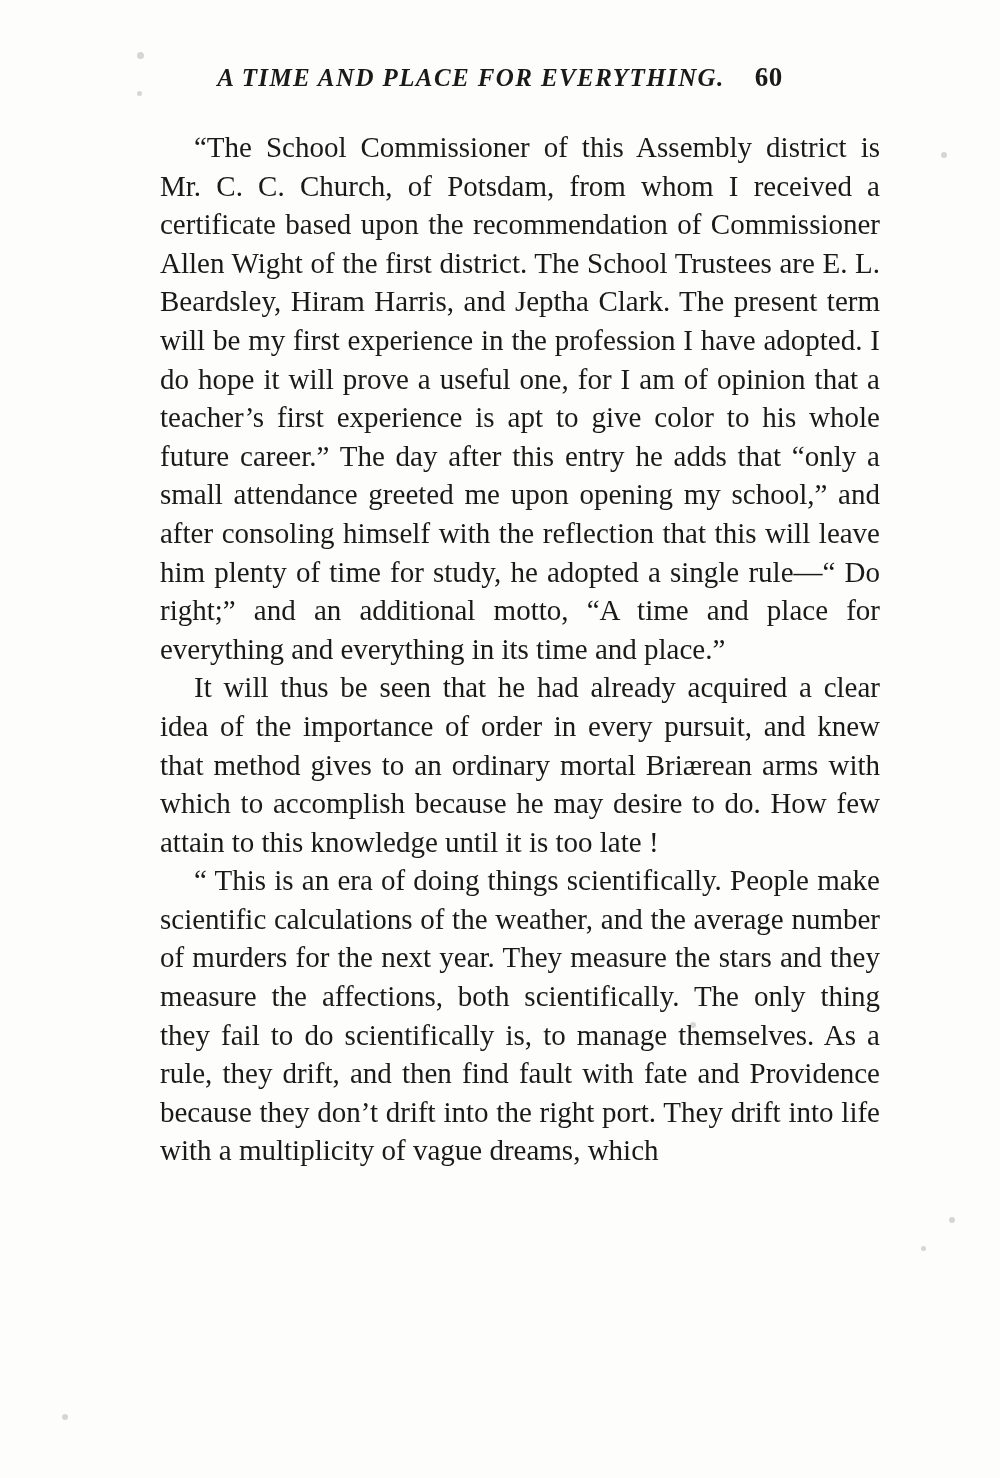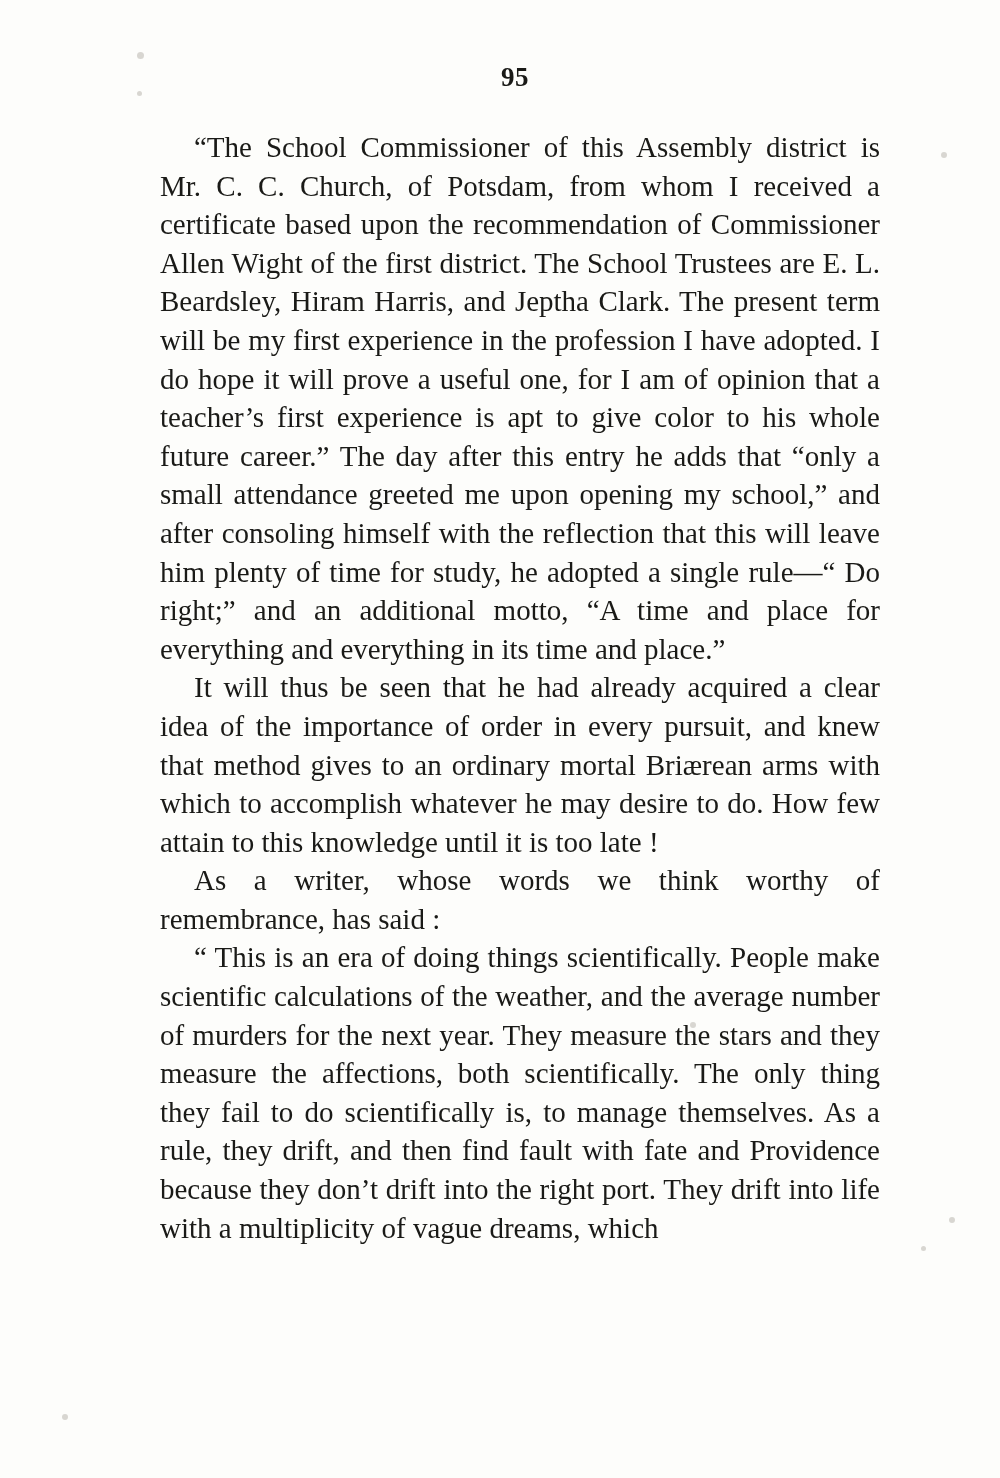--- a/index.html
+++ b/index.html
@@ -74,23 +74,23 @@
 
   <div class="speck" style="left:137px;top:52px;width:7px;height:7px;"></div>
   <div class="speck" style="left:941px;top:152px;width:6px;height:6px;"></div>
   <div class="speck" style="left:690px;top:1022px;width:6px;height:6px;"></div>
   <div class="speck" style="left:949px;top:1217px;width:6px;height:6px;"></div>
   <div class="speck" style="left:921px;top:1246px;width:5px;height:5px;"></div>
   <div class="speck" style="left:62px;top:1414px;width:6px;height:6px;"></div>
   <div class="speck" style="left:137px;top:91px;width:5px;height:5px;"></div>
 
   <div class="running-head">
-    <span class="folio">95</span>
+    <span class="title">A TIME AND PLACE FOR EVERYTHING.</span>
+    <span class="folio">60</span>
   </div>
 
   <div class="body-text">
     <p>“The School Commissioner of this Assembly district is Mr. C. C. Church, of Potsdam, from whom I received a certificate based upon the recommendation of Commissioner Allen Wight of the first district.   The School Trustees are E. L. Beardsley, Hiram Harris, and Jeptha Clark.   The present term will be my first experience in the profession I have adopted.   I do hope it will prove a useful one, for I am of opinion that a teacher’s first experience is apt to give color to his whole future career.”   The day after this entry he adds that “only a small attendance greeted me upon opening my school,” and after consoling himself with the reflection that this will leave him plenty of time for study, he adopted a single rule—“ Do right;” and an additional motto, “A time and place for everything and everything in its time and place.”</p>
-    <p>It will thus be seen that he had already acquired a clear idea of the importance of order in every pursuit, and knew that method gives to an ordinary mortal Briærean arms with which to accomplish whatever he may desire to do.   How few attain  to this knowledge until it is too late !</p>
-    <p>As a writer, whose words we think worthy of remembrance, has said :</p>
+    <p>It will thus be seen that he had already acquired a clear idea of the importance of order in every pursuit, and knew that method gives to an ordinary mortal Briærean arms with which to accomplish because he may desire to do.   How few attain  to this knowledge until it is too late !</p>
     <p><span>“ This is an era of doing things scientifically.   People make scientific calculations of the weather, and the average number of murders for the next year.   They measure the stars and they measure the affections, both scientifically.   The only thing they fail to do scientifically is, to manage themselves.   As a rule, they </span><span class="ital">drift</span><span>, and then find fault with fate and Providence because they don’t drift into the right port.   They drift </span><span class="ital">into</span><span> life with a multiplicity of vague dreams, which</span></p>
   </div>
 
 </div>
 
 </body></html>

